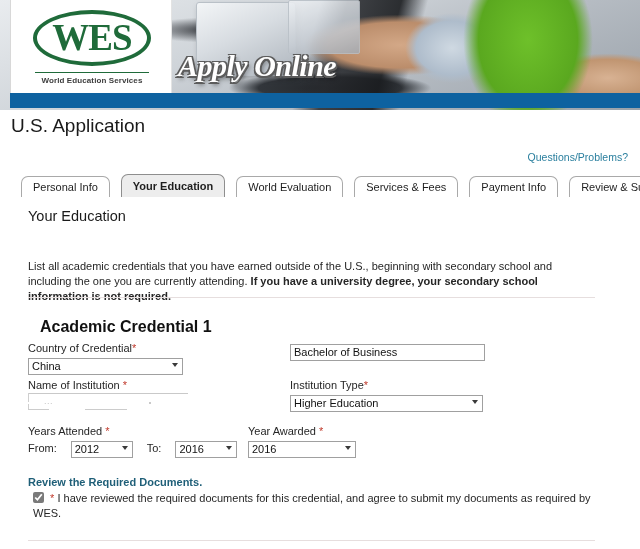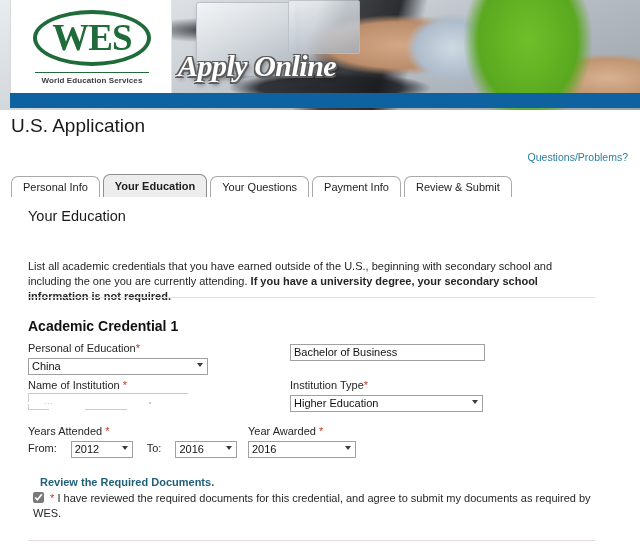--- a/index.html
+++ b/index.html
@@ -154,22 +154,22 @@
   }
 
   
   .tabbar {
     position: absolute;
     left: 0; top: 173px;
     width: 640px;
     height: 24px;
     display: flex;
     align-items: flex-end;
-    gap: 3px;
-    padding-left: 11px;
+    gap: 11px;
+    padding-left: 21px;
     box-sizing: border-box;
   }
   .tab {
     height: 21px;
     line-height: 21px;
     padding: 0 11px;
     font-size: 11px;
     color: #1e1e1e;
     background: #ffffff;
     border: 1px solid #a9a9a9;
@@ -223,22 +223,22 @@
     left: 28px;
     width: 567px;
     height: 1px;
     background: #e6dede;
   }
   .divider.top { top: 100px; }
   .divider.bottom { top: 343px; }
 
   .cred-title {
     position: absolute;
-    left: 28px; top: 121px;
-    font-size: 14px;
+    left: 40px; top: 121px;
+    font-size: 16px;
     font-weight: bold;
     color: #111111;
   }
 
   
   .field { position: absolute; }
   .field-label {
     font-size: 11px;
     color: #262626;
     display: block;
@@ -271,21 +271,21 @@
     margin-top: -2px;
     width: 0; height: 0;
     border-left: 3.5px solid transparent;
     border-right: 3.5px solid transparent;
     border-top: 4px solid #3a3a3a;
     pointer-events: none;
   }
 
   
   #f-country { left: 28px; top: 145px; }
-  #f-country select.ctl { width: 180px; }
+  #f-country select.ctl { width: 155px; }
 
   
   #f-diploma { left: 290px; top: 145px; }
   #f-diploma input.ctl { width: 195px; }
 
   
   #f-institution { left: 28px; top: 182px; }
   .inst-box {
     position: relative;
     width: 180px;
@@ -339,21 +339,20 @@
 
   
   .review-link {
     position: absolute;
     left: 28px; top: 279px;
     font-size: 11px;
     font-weight: bold;
     color: #1f5f78;
     text-decoration: none;
     cursor: pointer;
-    margin-left: 12px;
   }
 
   .agree-row {
     position: absolute;
     left: 33px; top: 294px;
     width: 560px;
     font-size: 11px;
     line-height: 15px;
     color: #262626;
   }
@@ -382,39 +381,40 @@
   <div class="apply-online">Apply Online</div>
   <div class="blue-bar"></div>
 </div>
 
 <div class="page-title">U.S. Application</div>
 <a class="questions-link" href="#">Questions/Problems?</a>
 
 <div class="tabbar">
   <div class="tab">Personal Info</div>
   <div class="tab active">Your Education</div>
-  <div class="tab">Your Questions</div>
+  <div class="tab">World Evaluation</div>
+  <div class="tab">Services &amp; Fees</div>
   <div class="tab">Payment Info</div>
   <div class="tab">Review &amp; Submit</div>
 </div>
 
 <div class="panel">
 
   <div class="section-title">Your Education</div>
 
   <div class="intro">
     <span>List all academic credentials that you have earned outside of the U.S., beginning with secondary school and including the one you are currently attending. </span><b>If you have a university degree, your secondary school information is not required.</b>
   </div>
 
   <div class="divider top"></div>
 
   <div class="cred-title">Academic Credential 1</div>
 
   <div class="field" id="f-country">
-    <label class="field-label"><span>Personal of Education</span><span class="req">*</span></label>
+    <label class="field-label"><span>Country of Credential</span><span class="req">*</span></label>
     <span class="sel-wrap">
       <select class="ctl">
         <option>China</option>
       </select>
       <span class="sel-arrow"></span>
     </span>
   </div>
 
   <div class="field" id="f-diploma">
     <input class="ctl" type="text" value="Bachelor of Business" style="">

